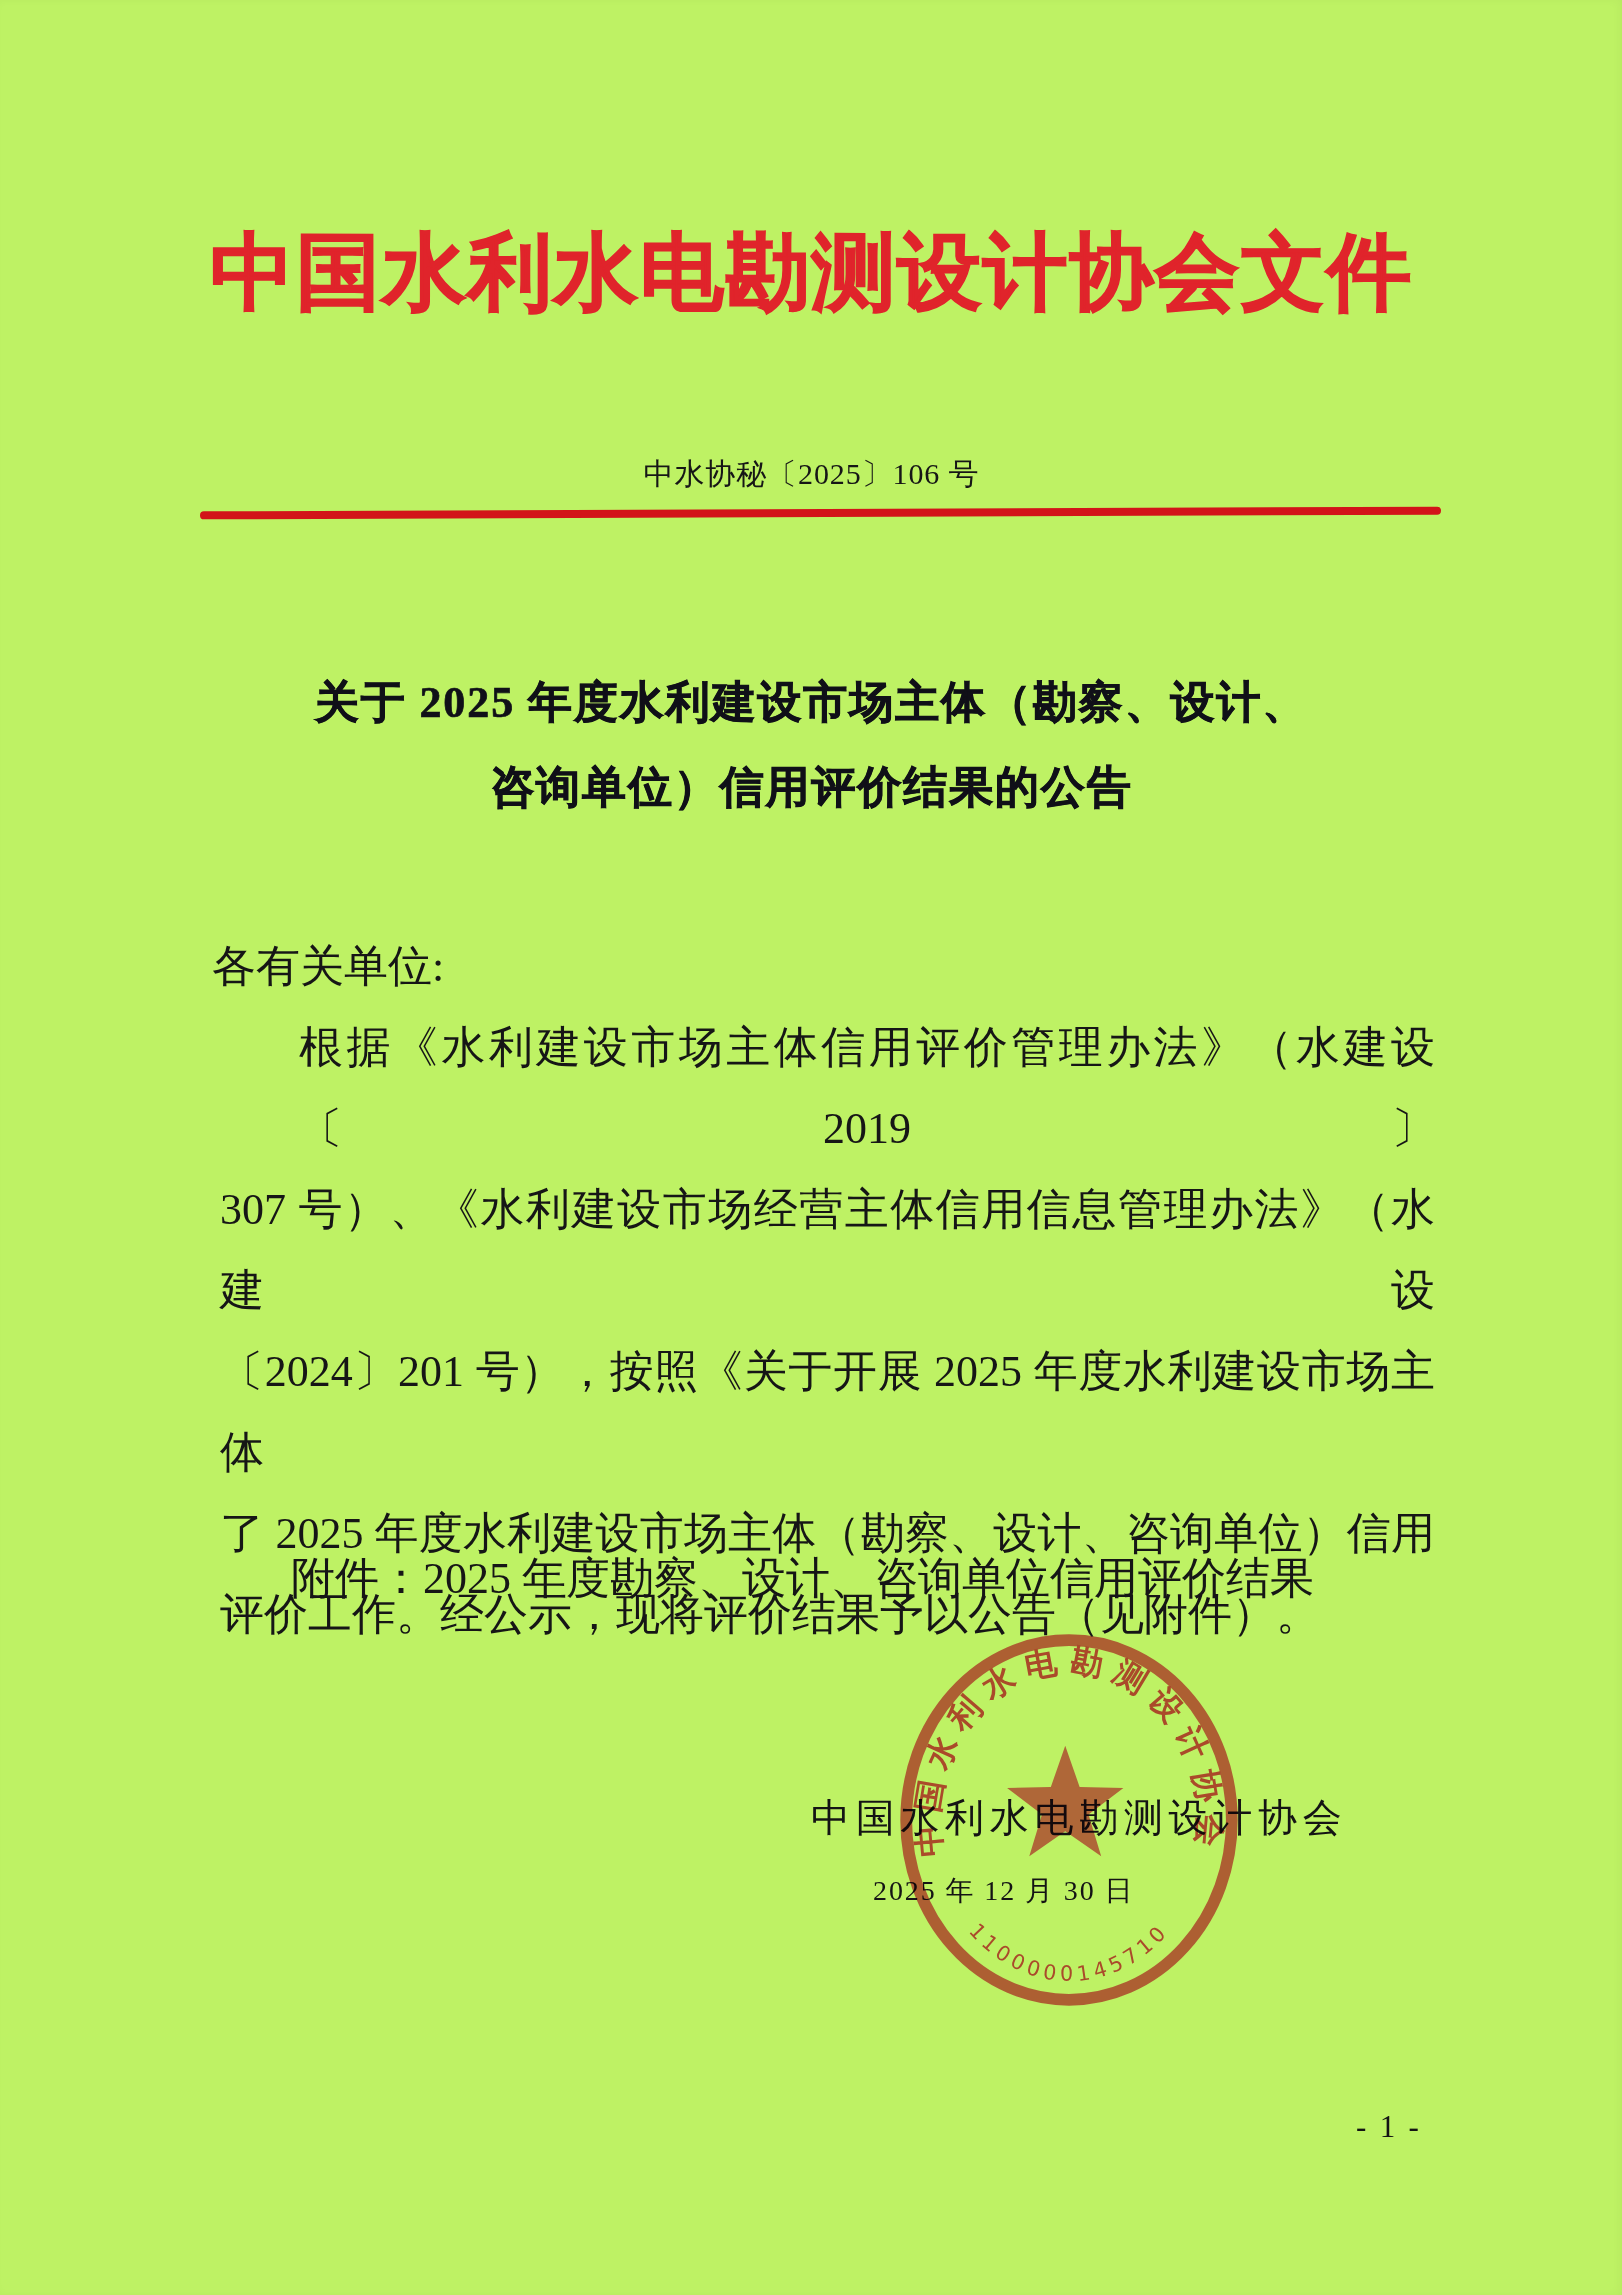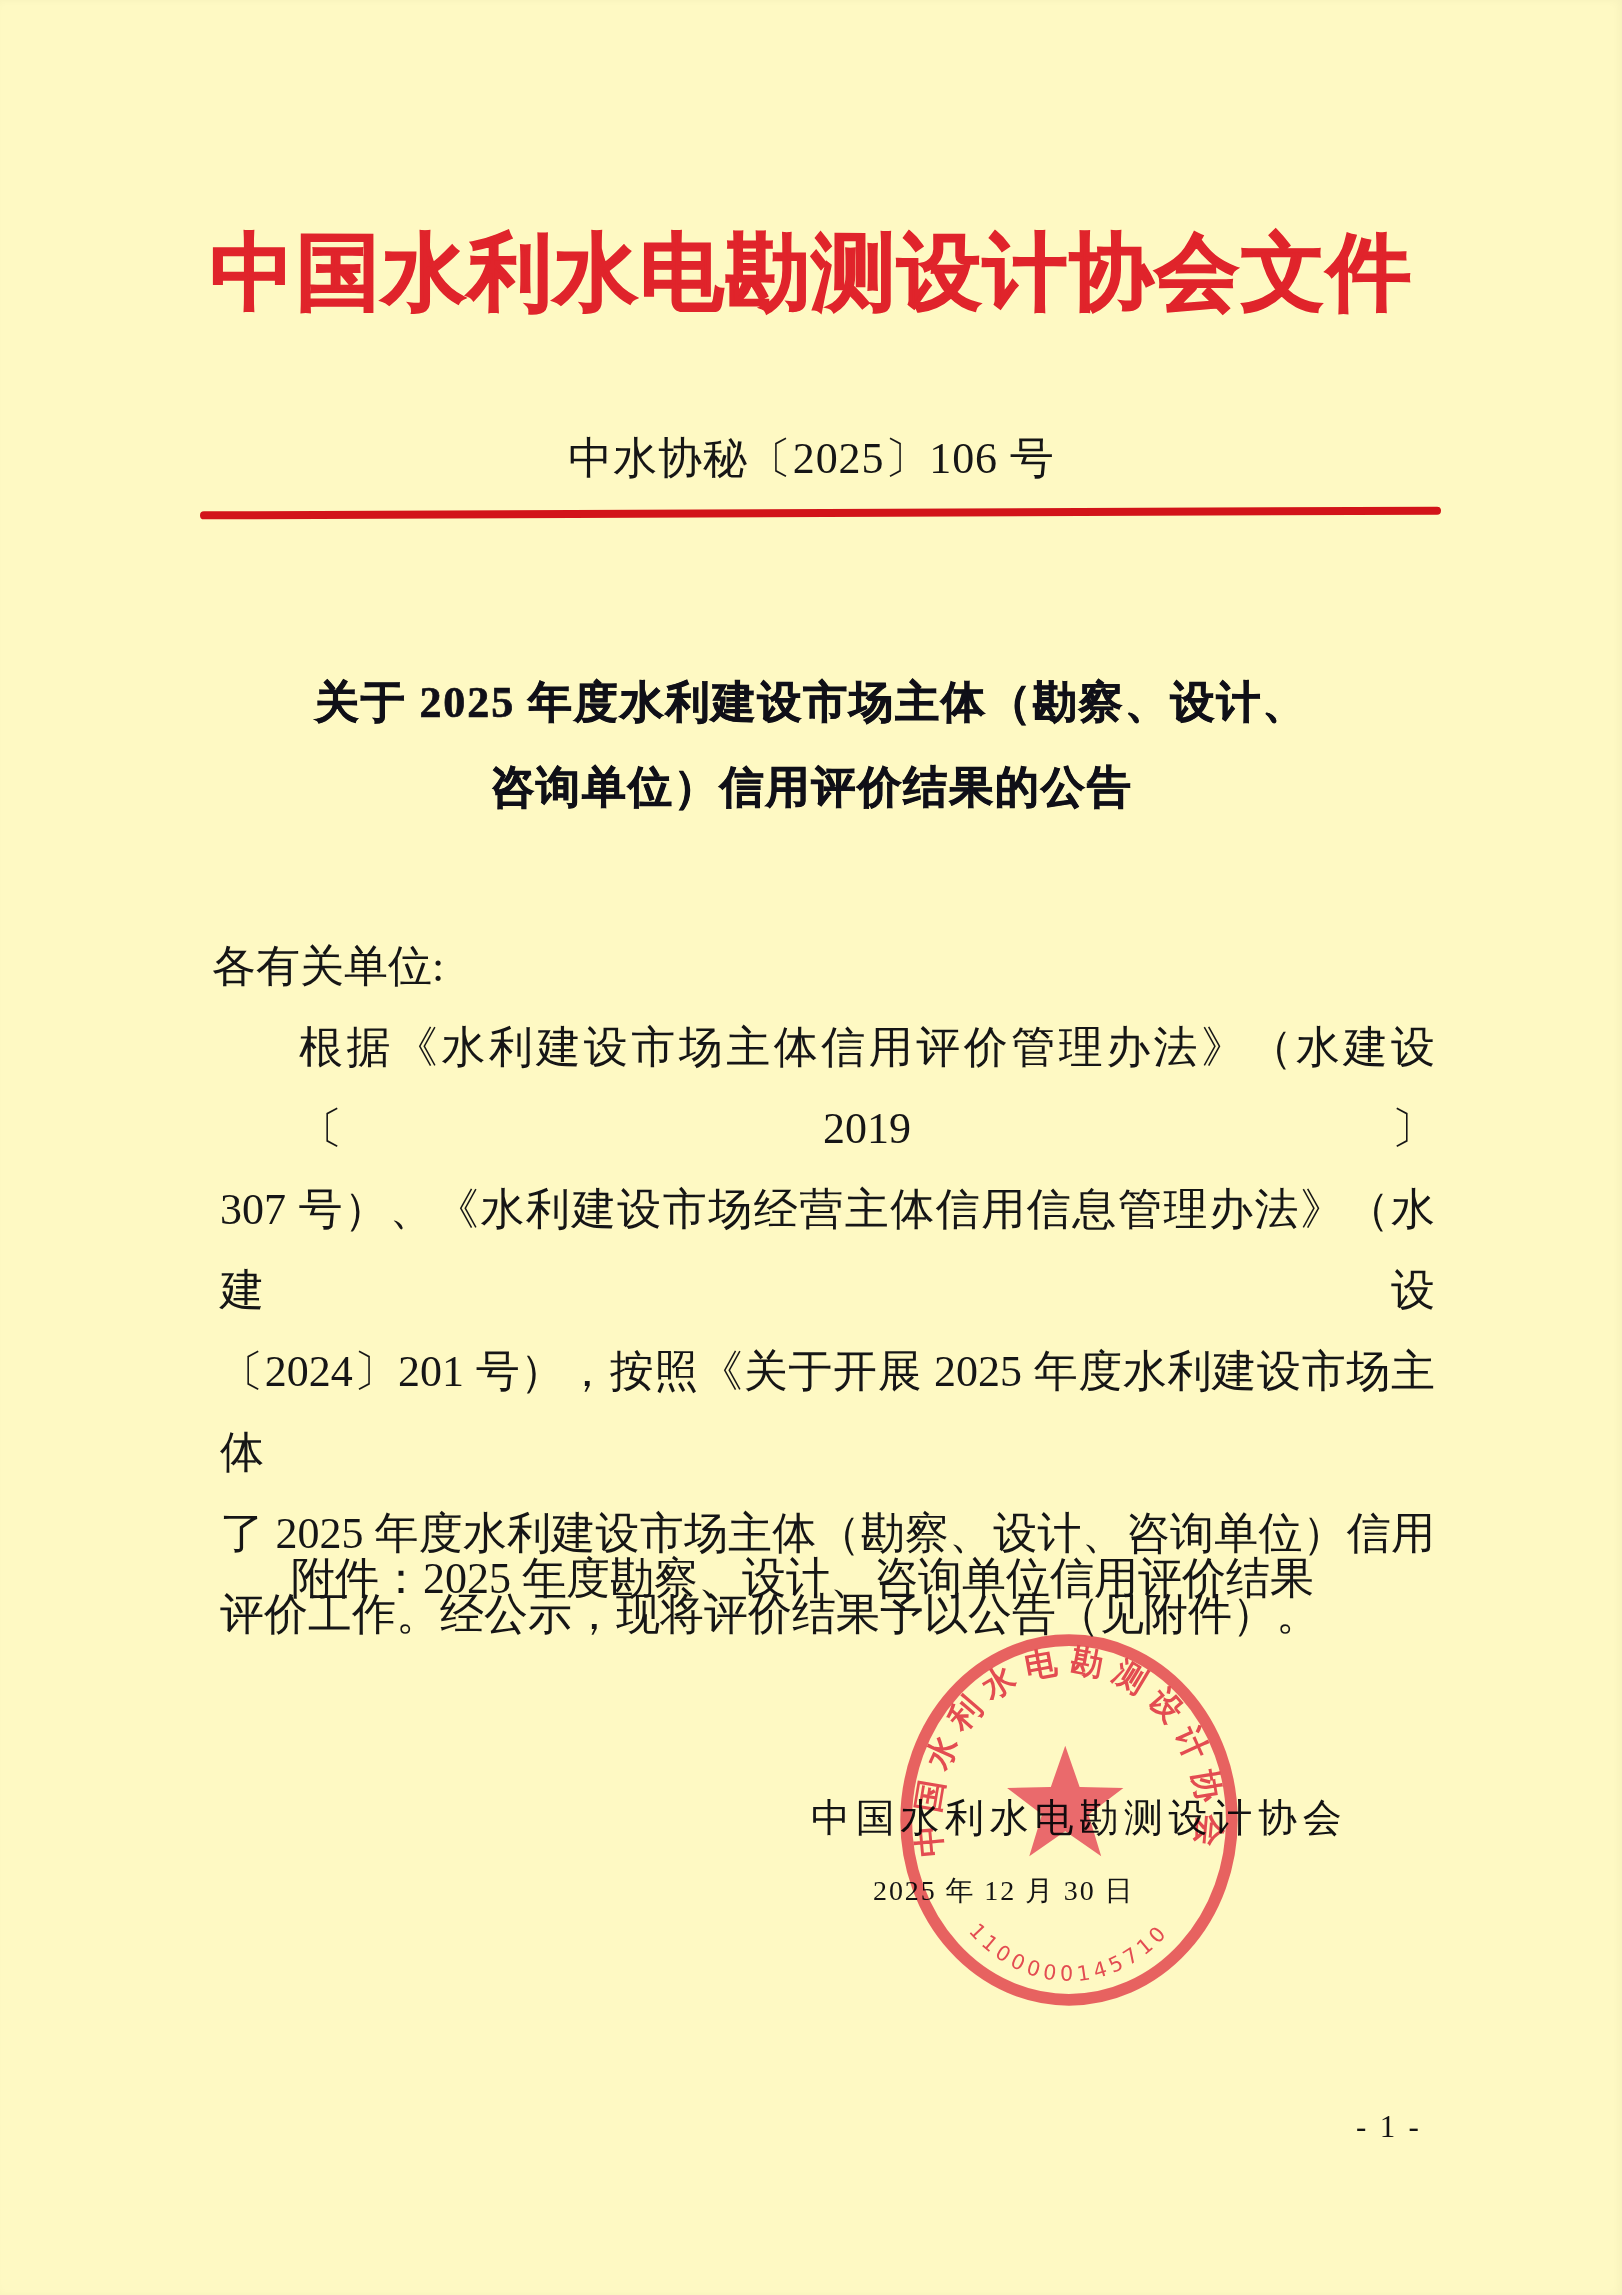--- a/index.html
+++ b/index.html
@@ -1,37 +1,37 @@
 <!DOCTYPE html>
 <html style="font-size:7.5px"><head>
 <meta charset="utf-8">
 <style>
   html,body{margin:0;padding:0;background:#ffffff;}
   .page{
     position:relative;
     width:1623px;height:2295px;
-    background:#fef9c3;
+    background:#bef264;
     overflow:hidden;
     font-family:"Liberation Serif","DejaVu Serif",serif;
     color:#141414;
     box-shadow:inset -3.8px 0 8.5px rgba(0,0,0,0.035);
   }
   .center{position:absolute;left:0;width:100%;text-align:center;}
   .org-header{
     top:221px;
     font-size:84px;line-height:104px;
     font-weight:900;
     color:#e0242b;
     letter-spacing:1.9px;
     -webkit-text-stroke:1.4px #e0242b;
     white-space:nowrap;
   }
   .doc-number{
-    top:433px;
-    font-size:44px;line-height:52px;
+    top:448px;
+    font-size:30px;line-height:52px;
     letter-spacing:0.9px;
     color:#161616;
     white-space:nowrap;
   }
   .red-rule{
     position:absolute;
     left:200px;top:509px;
     width:1241px;height:8px;
     background:#d21419;
     border-radius:4.2px;

